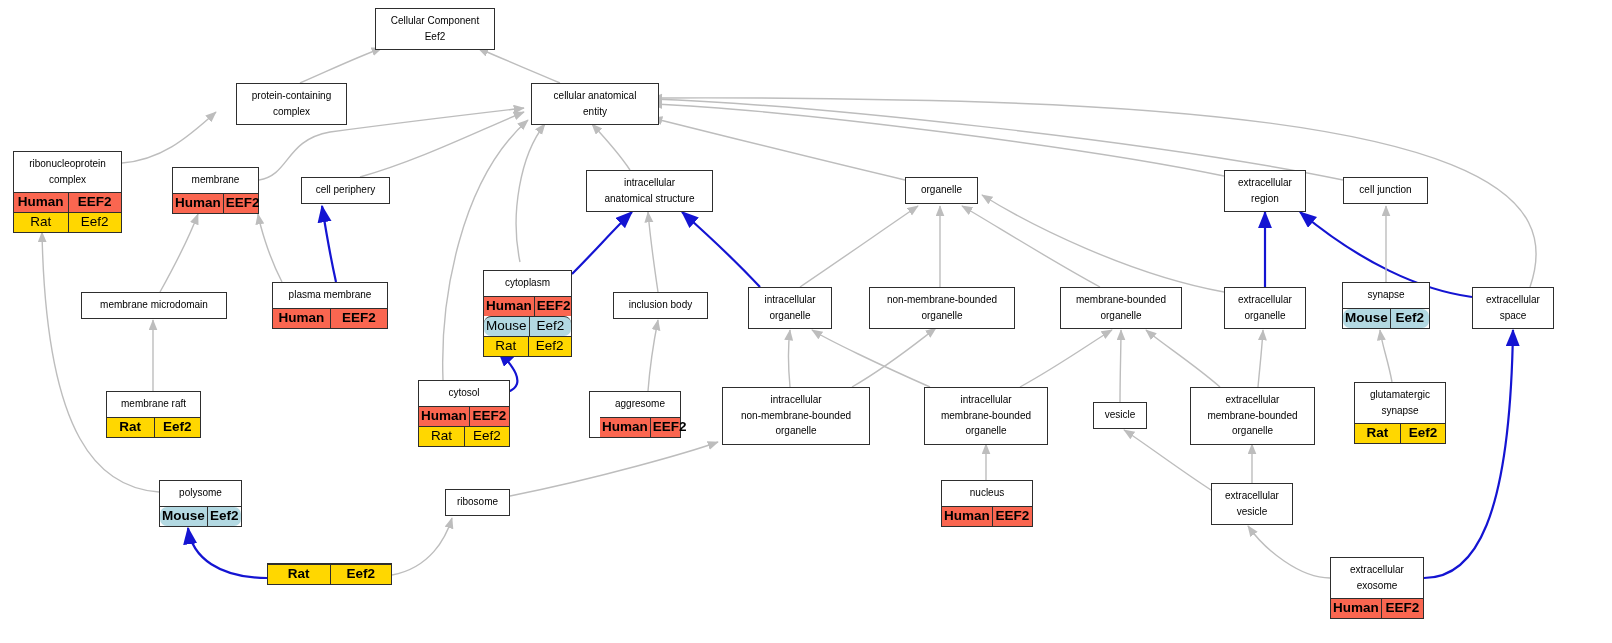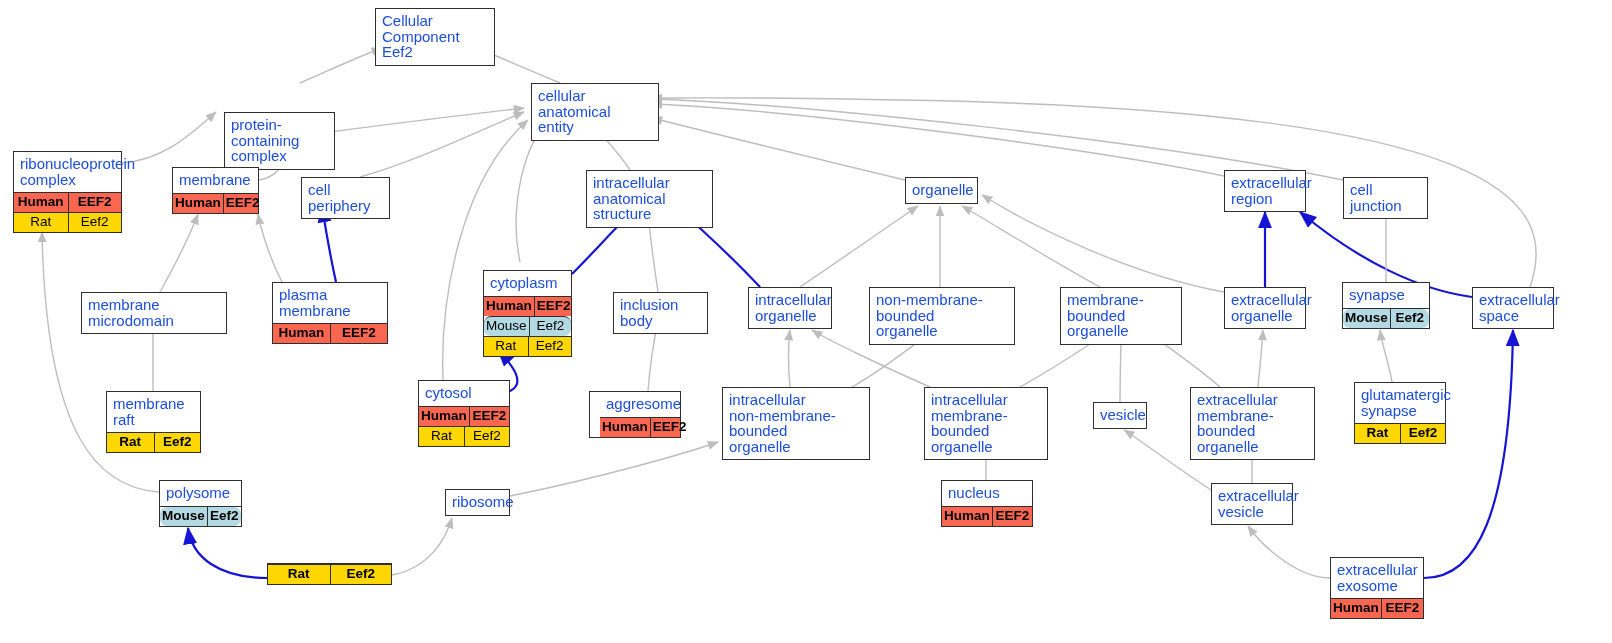--- a/index.html
+++ b/index.html
@@ -2,22 +2,22 @@
 <html><head>
 <meta charset="utf-8">
 <title>GO Cellular Component Eef2</title>
 <style>
   html,body{margin:0;padding:0;background:#ffffff;}
   body{font-family:"Liberation Sans","DejaVu Sans",sans-serif;}
   #canvas{position:relative;width:1612px;height:643px;background:#fff;overflow:hidden;}
   svg#edges{position:absolute;left:0;top:0;width:1612px;height:643px;pointer-events:none;}
   .node{position:absolute;box-sizing:border-box;border:1.6px solid #2e2e2e;background:#ffffff;}
   .node .title{
-    box-sizing:border-box;width:100%;color:#1d4ed8;
-    font-size:15px;line-height:15.5px;padding:4px 6px 5px 6px;white-space:pre-line;
+    box-sizing:border-box;width:100%;text-align:center;color:#000000;
+    font-size:10px;line-height:15.5px;padding:4px 6px 5px 6px;white-space:pre-line;
   }
   .annos{border-top:1.6px solid #2e2e2e;}
   .anno{display:flex;border-top:1.6px solid #2e2e2e;}
   .anno:first-child{border-top:none;font-weight:bold;}
   .anno .sp,.anno .gn{
     box-sizing:border-box;flex:1 1 50%;text-align:center;color:#000;
     font-size:13.5px;line-height:14px;padding:2px 2px 3px 2px;
   }
   .anno .gn{border-left:1.6px solid #2e2e2e;}
   .human{background:#FA6650;}
@@ -83,21 +83,21 @@
         <path d="M 267 578 C 220 578 192 558 188 528" fill="none" stroke="#1414d2" stroke-width="2.2" marker-end="url(#ah-blue)"></path>
         <path d="M 392 575 C 430 568 446 538 452 518" fill="none" stroke="#bdbdbd" stroke-width="1.4" marker-end="url(#ah-gray)"></path>
         <path d="M 510 496 C 600 478 690 452 718 442" fill="none" stroke="#bdbdbd" stroke-width="1.4" marker-end="url(#ah-gray)"></path>
       </g>
   </svg>
   <div id="node-layer">
       <div class="node" style="left: 375px; top: 8px; width: 120px;">
         <div class="title">Cellular Component
 Eef2</div>
       </div>
-      <div class="node" style="left: 224px; top: 83px; width: 111px; margin-top: 29px;">
+      <div class="node" style="left: 236px; top: 83px; width: 111px;">
         <div class="title">protein-containing
 complex</div>
       </div>
       <div class="node" style="left: 531px; top: 83px; width: 128px;">
         <div class="title">cellular anatomical
 entity</div>
       </div>
       <div class="node" style="left: 13px; top: 151px; width: 109px;">
         <div class="title">ribonucleoprotein
 complex</div>

